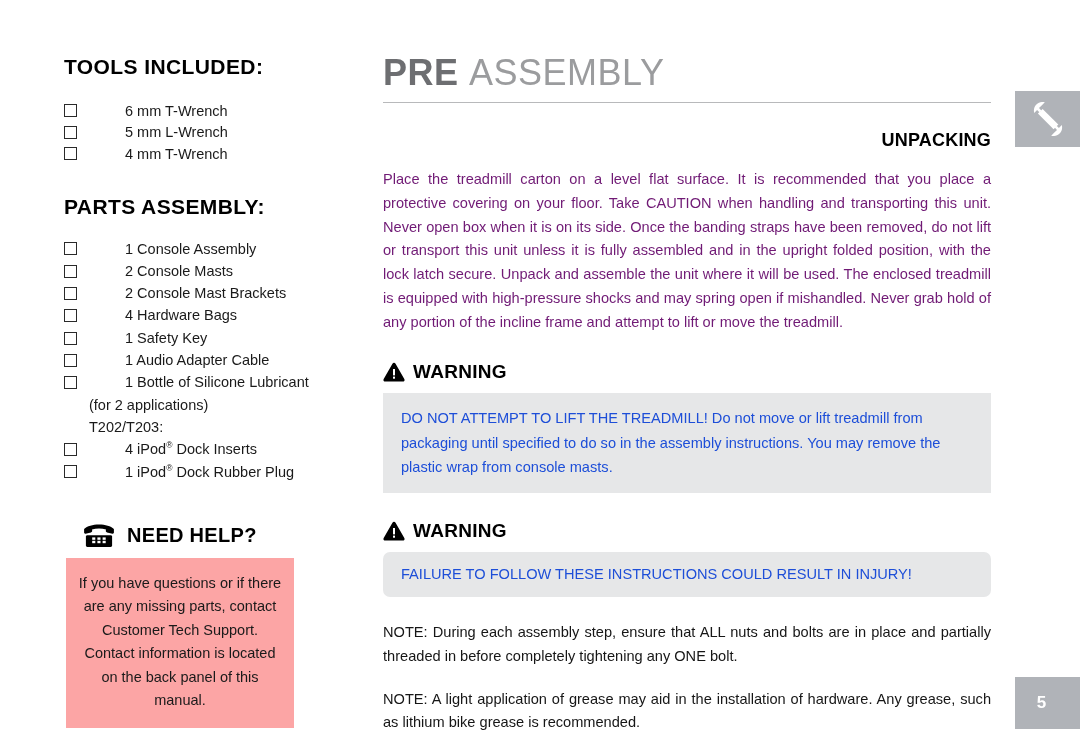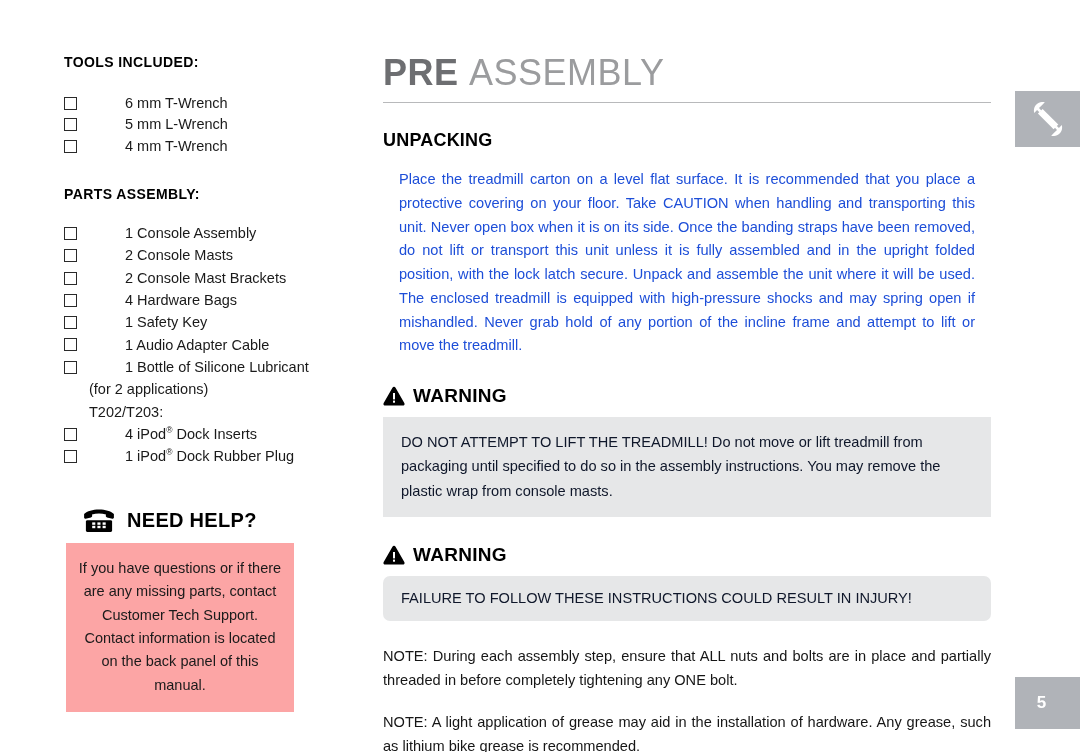--- a/index.html
+++ b/index.html
@@ -18,21 +18,21 @@
   }
 
   
   .left-col {
     position: absolute;
     left: 64px;
     top: 55px;
     width: 300px;
   }
   .section-title {
-    font-size: 14px;
+    font-size: 21px;
     font-weight: bold;
     letter-spacing: 0.4px;
     color: #000;
     margin: 0;
     line-height: 1.1;
   }
   .tools-title { margin-bottom: 22px; }
   .parts-title { margin-top: 30px; margin-bottom: 20px; }
 
   .check-list {
@@ -129,27 +129,28 @@
     border: 0;
     border-top: 1px solid #b8b9bb;
     margin: 0 0 27px 0;
     width: 608px;
   }
   .sub-heading {
     font-size: 18px;
     font-weight: bold;
     letter-spacing: 0.2px;
     margin: 0 0 17px 0;
+    text-align: right;
   }
   .body-text {
     font-size: 14.6px;
     line-height: 1.63;
     text-align: justify;
-    margin: 16px;
-    color: #1d4ed8;
+    margin: 0;
+    color: #701a75;
   }
 
   .warn-head {
     display: flex;
     align-items: center;
     margin-top: 27px;
     margin-bottom: 10px;
   }
   .warn-tri {
     width: 22px;
@@ -162,21 +163,21 @@
     font-weight: bold;
     letter-spacing: 0.3px;
   }
   .warn-box {
     background: #e6e7e8;
     width: 608px;
     box-sizing: border-box;
     padding: 13px 18px 14px 18px;
     font-size: 14.6px;
     line-height: 1.66;
-    color: #0f172a;
+    color: #1d4ed8;
   }
   .warn-box.single {
     padding: 10px 18px 11px 18px;
     border-radius: 7px;
   }
   .note-block {
     margin-top: 24px;
     font-size: 14.6px;
     line-height: 1.62;
     text-align: justify;

